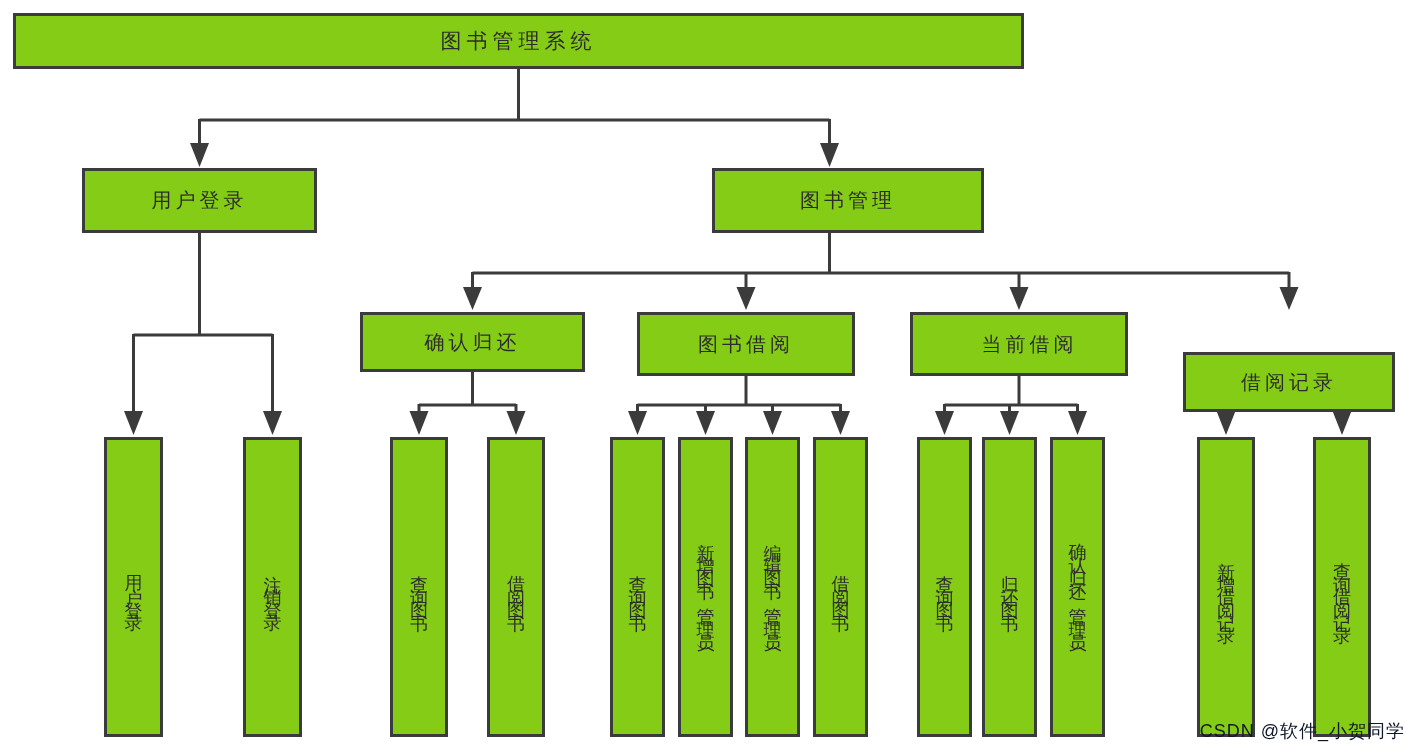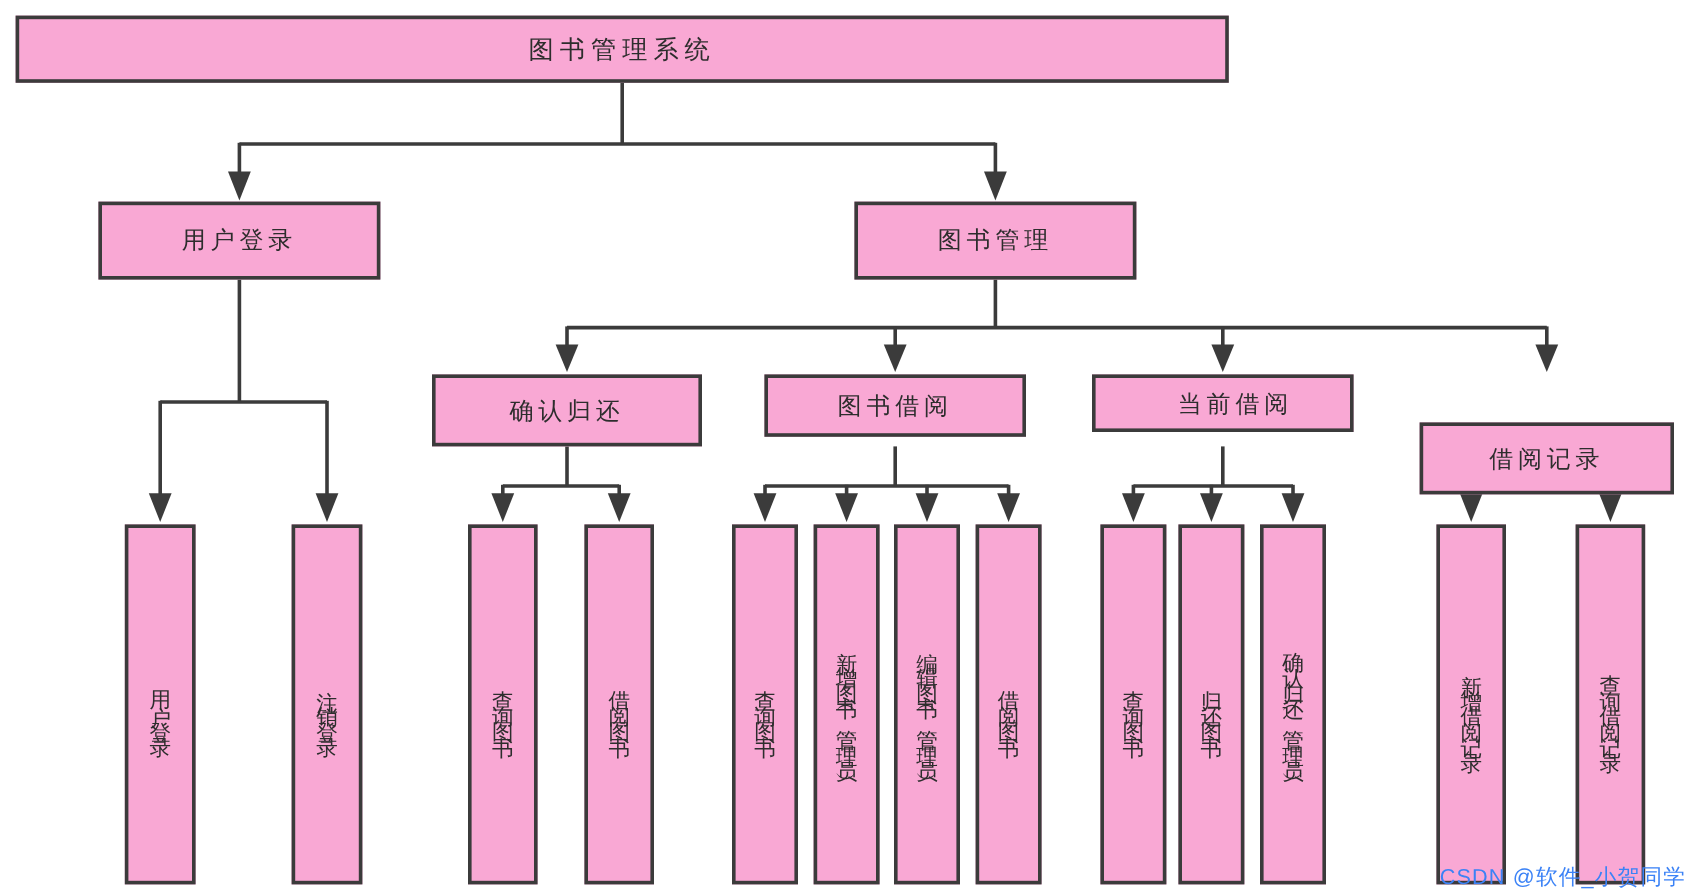--- a/index.html
+++ b/index.html
@@ -2,35 +2,35 @@
 <html><head>
 <meta charset="utf-8">
 <style>
   html,body { margin:0; padding:0; background:#ffffff; }
   .stage {
     position:relative; width:1405px; height:747px; background:#ffffff;
     font-family:"Liberation Sans","DejaVu Sans",sans-serif; overflow:hidden;
   }
   .stage svg { position:absolute; left:0; top:0; }
   .node {
-    position:absolute; box-sizing:border-box; background:#f9a8d4;
+    position:absolute; box-sizing:border-box; background:#84cc16;
     border:3px solid #3b3b3b; color:#2d2d2d;
     display:flex; align-items:center; justify-content:center;
     white-space:nowrap;
   }
   .node.root  { font-size:21px; letter-spacing:5px; }
   .node.level { font-size:20px; letter-spacing:4px; }
   .node.leaf  {
     writing-mode:vertical-rl; text-orientation:mixed;
     font-size:18px; letter-spacing:13px; line-height:1;
     white-space:normal;
   }
   .watermark {
     position:absolute; left:1160px; top:719px; width:245px;
-    font-size:18px; letter-spacing:1px; color:#3b82f6;
+    font-size:18px; letter-spacing:1px; color:#0f172a;
     text-align:right; pointer-events:none;
   }
 </style>
 </head>
 <body>
 
 <div class="stage">
 
   <svg width="1405" height="747" viewBox="0 0 1405 747">
     <g stroke="#3b3b3b" stroke-width="3" fill="none">
@@ -94,25 +94,25 @@
       <polygon points="1000,411 1019,411 1009.5,435"></polygon>
       <polygon points="1068,411 1087,411 1077.5,435"></polygon>
       <polygon points="1216.5,411 1235.5,411 1226,435"></polygon>
       <polygon points="1332.5,411 1351.5,411 1342,435"></polygon>
     </g>
   </svg>
 
   <div class="node root" style="left:13px; top:13px; width:1011px; height:56px;">图书管理系统</div>
 
   <div class="node level" style="left:82px; top:168px; width:235px; height:65px;">用户登录</div>
-  <div class="node level" style="left:712px; top:168px; width:235px; height:65px;">图书管理</div>
+  <div class="node level" style="left:712px; top:168px; width:272px; height:65px;">图书管理</div>
 
   <div class="node level" style="left:360px; top:312px; width:225px; height:60px;">确认归还</div>
-  <div class="node level" style="left:637px; top:312px; width:218px; height:52px;">图书借阅</div>
-  <div class="node level" style="left:910px; top:312px; width:218px; height:48px;padding-left:21px;">当前借阅</div>
+  <div class="node level" style="left:637px; top:312px; width:218px; height:64px;">图书借阅</div>
+  <div class="node level" style="left:910px; top:312px; width:218px; height:64px;padding-left:21px;">当前借阅</div>
   <div class="node level" style="left:1183px; top:312px; width:212px; height:60px;margin-top:40px;">借阅记录</div>
 
   <div class="node leaf" style="left:104px; top:437px; width:59px; height:300px;">用户登录</div>
   <div class="node leaf" style="left:243px; top:437px; width:59px; height:300px;">注销登录</div>
 
   <div class="node leaf" style="left:390px; top:437px; width:58px; height:300px;">查询图书</div>
   <div class="node leaf" style="left:487px; top:437px; width:58px; height:300px;">借阅图书</div>
 
   <div class="node leaf" style="left:610px; top:437px; width:55px; height:300px;">查询图书</div>
   <div class="node leaf" style="left:678px; top:437px; width:55px; height:300px;">新增图书（管理员）</div>

